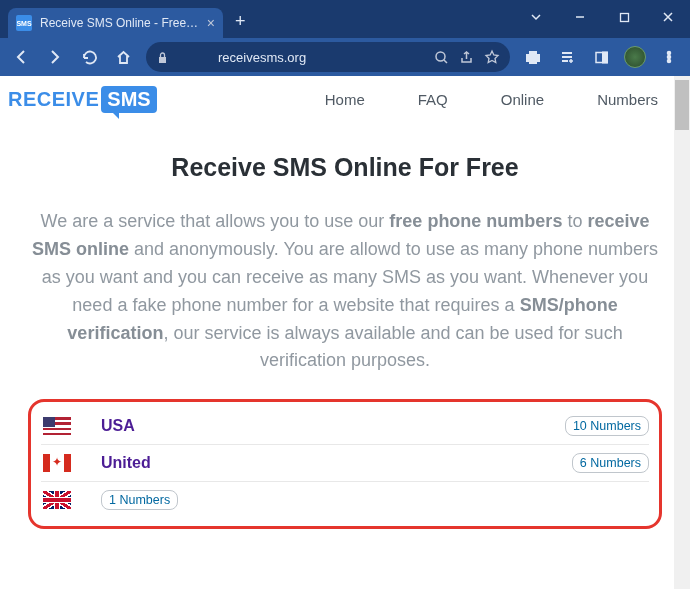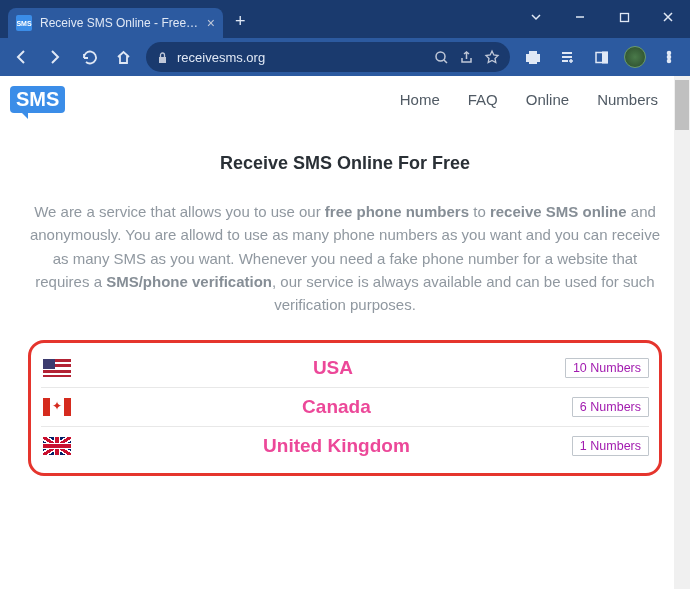--- a/index.html
+++ b/index.html
@@ -14,56 +14,56 @@
     .newtab { color: #e0e8f5; font-size: 18px; margin-left: 12px; margin-bottom: 6px; cursor: pointer; font-weight: 300; }
     .window-controls { position: absolute; right: 0; top: 0; display: flex; height: 34px; align-items: center; }
     .wc { width: 44px; height: 34px; display: flex; align-items: center; justify-content: center; color: #e0e8f5; }
     .wc svg { stroke: currentColor; fill: none; }
 
     .toolbar { height: 38px; background: #2c5aa0; display: flex; align-items: center; padding: 0 6px; gap: 4px; }
     .tbtn { width: 30px; height: 30px; display: flex; align-items: center; justify-content: center; color: #e0e8f5; border-radius: 50%; cursor: pointer; }
     .tbtn svg { stroke: currentColor; fill: none; stroke-width: 2; }
     .addrbar { flex: 1; height: 30px; background: #1a3a6e; border-radius: 15px; display: flex; align-items: center; padding: 0 10px; margin: 0 4px; }
     .lock { color: #c0c8d8; margin-right: 8px; display:flex; align-items:center;}
-    .url { color: #e0e8f5; font-size: 13px; flex: 1; }
+    .url { color: #e0e8f5; font-size: 13px; flex: 1; margin-left: 41px; }
     .addricons { display: flex; align-items: center; gap: 10px; }
     .addricons > span { color: #c0c8d8; display:flex; align-items:center; cursor:pointer;}
     .avatar { width: 22px; height: 22px; border-radius: 50%; background: radial-gradient(circle, #4a7a4a, #2a4a2a); border: 1px solid #6a9a6a; }
 
     
     .page { height: 513px; overflow: hidden; position: relative; background:#fff;}
     .scrollbar { position: absolute; right: 1px; top: 4px; width: 14px; height: 50px; background: #c0c0c0; border-radius: 0; }
     .scrolltrack { position: absolute; right: 0; top: 0; width: 16px; height: 100%; background: #f0f0f0;}
 
     .site-header { display: flex; align-items: center; justify-content: space-between; padding: 10px 20px 10px 8px; }
     .logo { display: flex; align-items: baseline; }
     .logo-receive { color: #3b8de8; font-size: 20px; font-weight: 800; letter-spacing: 0.5px; }
     .logo-sms { background: #3b8de8; color: #fff; font-size: 20px; font-weight: 800; padding: 2px 6px; border-radius: 4px; margin-left: 2px; position: relative; }
     .logo-sms::after { content: ''; position: absolute; bottom: -6px; left: 8px; border: 5px solid transparent; border-top-color: #3b8de8; border-right-color: #3b8de8; width:0; height:0;}
     .nav { display: flex; gap: 28px; margin-right: 12px;}
-    .nav a { color: #505a64; font-size: 15px; text-decoration: none; cursor:pointer;}
+    .nav a { color: #505a64; font-size: 15px; text-decoration: none; cursor:pointer;margin-left:25px;}
 
     .content { padding: 30px 20px 20px; text-align: center; }
-    .hero-title { font-size: 18px; font-weight: 700; color: #2a3036; margin-bottom: 26px; }
-    .hero-desc { font-size: 15px; color: #9098a0; line-height: 1.55; padding: 0 6px; }
+    .hero-title { font-size: 25px; font-weight: 700; color: #2a3036; margin-bottom: 26px; }
+    .hero-desc { font-size: 18px; color: #9098a0; line-height: 1.55; padding: 0 6px; }
     .hero-desc b { color: #868e96; font-weight:600;}
 
     .country-box { margin: 24px 8px 0; border: 3px solid #e5352d; border-radius: 16px; padding: 6px 10px 8px; }
     .country-row { display: flex; align-items: center; padding: 8px 0; border-bottom: 1px solid #e8e8e8; }
     .country-row:last-child { border-bottom: none; }
     .flag { width: 28px; height: 18px; margin-right: 30px; margin-left: 2px; }
     .flag-us { background: linear-gradient(to bottom, #b22234 0%, #b22234 15%, #fff 15%, #fff 30%, #b22234 30%, #b22234 45%, #fff 45%, #fff 60%, #b22234 60%, #b22234 75%, #fff 75%, #fff 90%, #b22234 90%); position: relative; }
     .flag-us::before { content:''; position:absolute; top:0; left:0; width:12px; height:10px; background:#3c3b6e;}
     .flag-ca { background:#fff; position:relative; border-left:7px solid #d52b1e; border-right:7px solid #d52b1e;}
     .flag-ca::after { content:'✦'; position:absolute; top:50%; left:50%; transform:translate(-50%,-55%); color:#d52b1e; font-size:12px;}
     .flag-uk { background: #012169; position: relative; overflow: hidden; }
     .flag-uk::before { content:''; position:absolute; inset:0; background: linear-gradient(to bottom right, transparent 40%, #fff 40%, #fff 45%, #c8102e 45%, #c8102e 55%, #fff 55%, #fff 60%, transparent 60%), linear-gradient(to bottom left, transparent 40%, #fff 40%, #fff 45%, #c8102e 45%, #c8102e 55%, #fff 55%, #fff 60%, transparent 60%);}
     .flag-uk::after { content:''; position:absolute; inset:0; background: linear-gradient(to bottom, transparent 35%, #fff 35%, #fff 40%, #c8102e 40%, #c8102e 60%, #fff 60%, #fff 65%, transparent 65%), linear-gradient(to right, transparent 40%, #fff 40%, #fff 44%, #c8102e 44%, #c8102e 56%, #fff 56%, #fff 60%, transparent 60%);}
-    .country-name { color: #ec4899; font-weight: 600; font-size: 19px; flex: 1; text-align: center; cursor:pointer;}
-    .count-badge { border: 1px solid #c0c6cc; color: #a21caf; font-size: 12.5px; padding: 2px 7px; border-radius: 1px; }
+    .country-name { color: #4c1d95; font-weight: 600; font-size: 16px; flex: 1; text-align: left; cursor:pointer;}
+    .count-badge { border: 1px solid #c0c6cc; color: #0369a1; font-size: 12.5px; padding: 2px 7px; border-radius: 8px; }
   </style>
 </head>
 <body>
 
 <div class="titlebar">
   <div class="tab">
     <div class="tab-favicon">SMS</div>
     <div class="tab-title">Receive SMS Online - Free Temp</div>
     <div class="tab-close">×</div>
   </div>
@@ -169,20 +169,21 @@
     </div>
 </div>
 
 <div class="page">
   <div class="scrolltrack">
       <div class="scrollbar"></div>
     </div>
 
   <div class="site-header">
     <div class="logo">
+      <span class="logo-receive">RECEIVE</span>
       <span class="logo-sms">SMS</span>
     </div>
     <div class="nav">
       <a>Home</a>
       <a>FAQ</a>
       <a>Online</a>
       <a>Numbers</a>
     </div>
   </div>
 
@@ -193,23 +194,22 @@
     </p>
 
     <div class="country-box">
       <div class="country-row">
         <div class="flag flag-us"></div>
         <a class="country-name">USA</a>
         <span class="count-badge">10 Numbers</span>
       </div>
       <div class="country-row">
         <div class="flag flag-ca"></div>
-        <a class="country-name">Canada</a>
+        <a class="country-name">United</a>
         <span class="count-badge">6 Numbers</span>
       </div>
       <div class="country-row">
         <div class="flag flag-uk"></div>
-        <a class="country-name">United Kingdom</a>
         <span class="count-badge">1 Numbers</span>
       </div>
     </div>
   </div>
 </div>
 
 </body></html>

